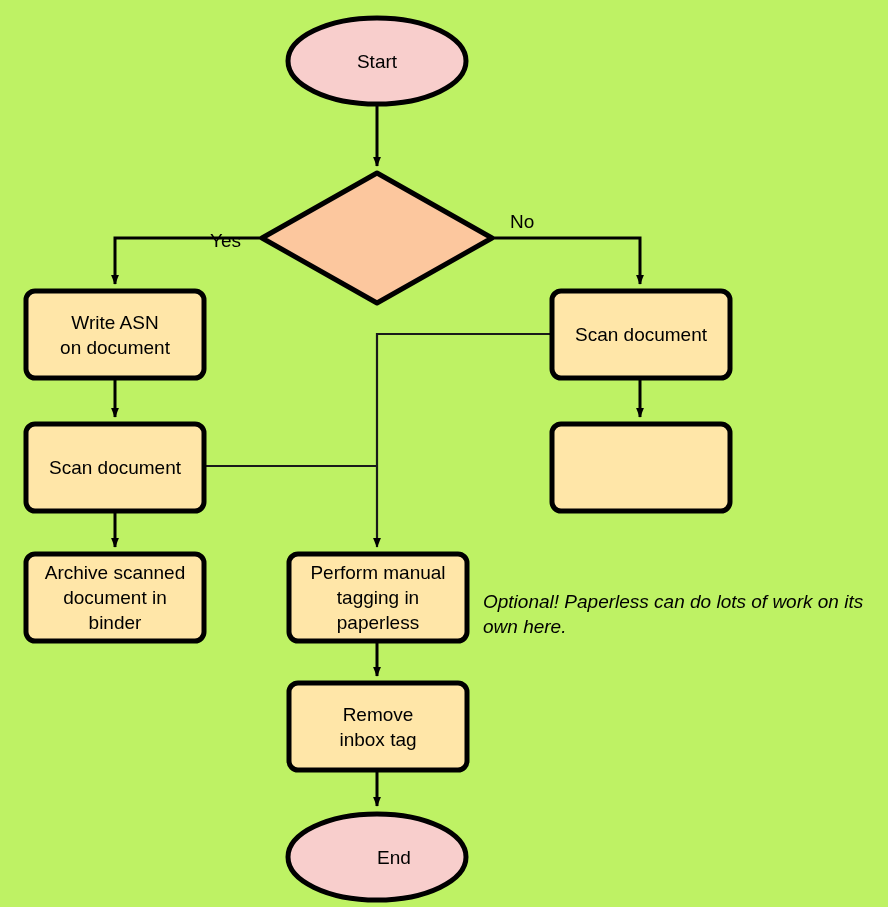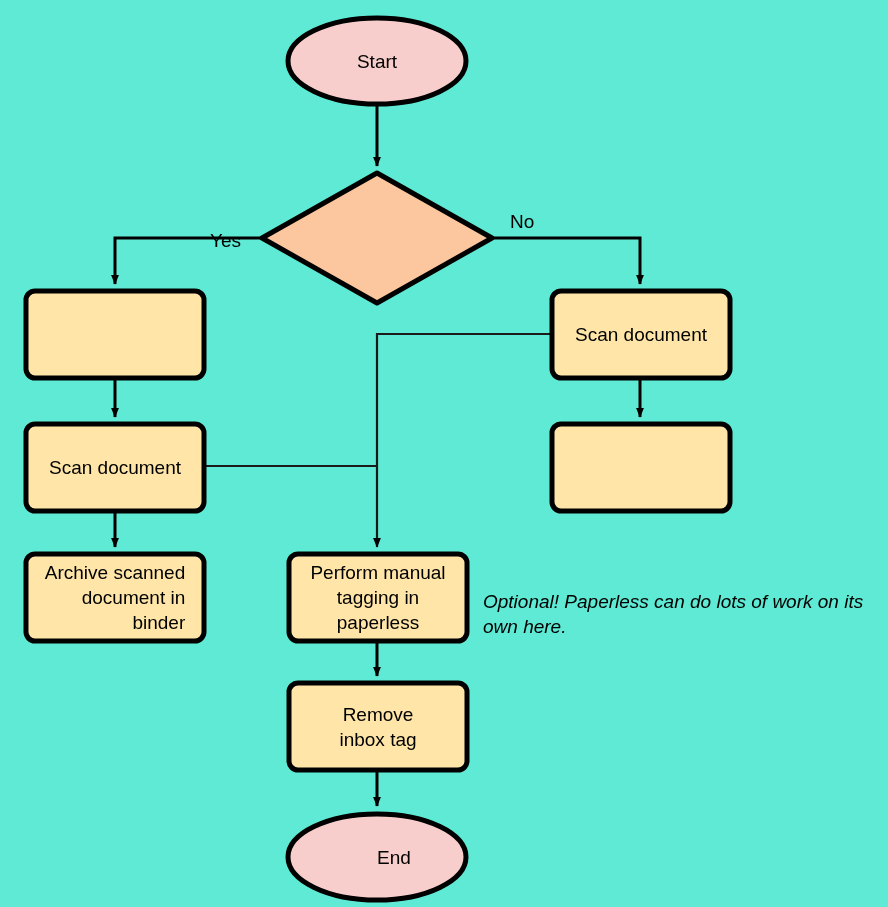--- a/index.html
+++ b/index.html
@@ -7,21 +7,21 @@
     padding: 0;
     background: #ffffff;
   }
   body {
     font-family: "Liberation Sans", sans-serif;
   }
   #canvas {
     position: relative;
     width: 888px;
     height: 907px;
-    background: #5eead4;
+    background: #bef264;
     overflow: hidden;
   }
   #flow-svg {
     position: absolute;
     left: 0;
     top: 0;
     width: 888px;
     height: 907px;
   }
   .edge-line {
@@ -129,24 +129,26 @@
     <rect class="node-shape node-process" x="289" y="554" width="178" height="87" rx="9" ry="9"></rect>
 
     <rect class="node-shape node-process" x="289" y="683" width="178" height="87" rx="9" ry="9"></rect>
 
     <ellipse class="node-shape node-terminator" cx="377" cy="857" rx="89" ry="43"></ellipse>
   </svg>
 
   <div class="node-label" style="left:288px; top:18px; width:178px; height:86px;">Start</div>
 
 
+  <div class="node-label" style="left:26px; top:291px; width:178px; height:87px;">Write ASN
+on document</div>
 
   <div class="node-label" style="left:26px; top:424px; width:178px; height:87px;">Scan document</div>
 
-  <div class="node-label" style="left:26px; top:554px; width:178px; height:87px;text-align:right;">Archive scanned
+  <div class="node-label" style="left:26px; top:554px; width:178px; height:87px;">Archive scanned
 document in
 binder</div>
 
   <div class="node-label" style="left:552px; top:291px; width:178px; height:87px;">Scan document</div>
 
 
   <div class="node-label" style="left:289px; top:683px; width:178px; height:87px;">Remove
 inbox tag</div>
 
   <div class="node-label" style="left:289px; top:554px; width:178px; height:87px;">Perform manual

